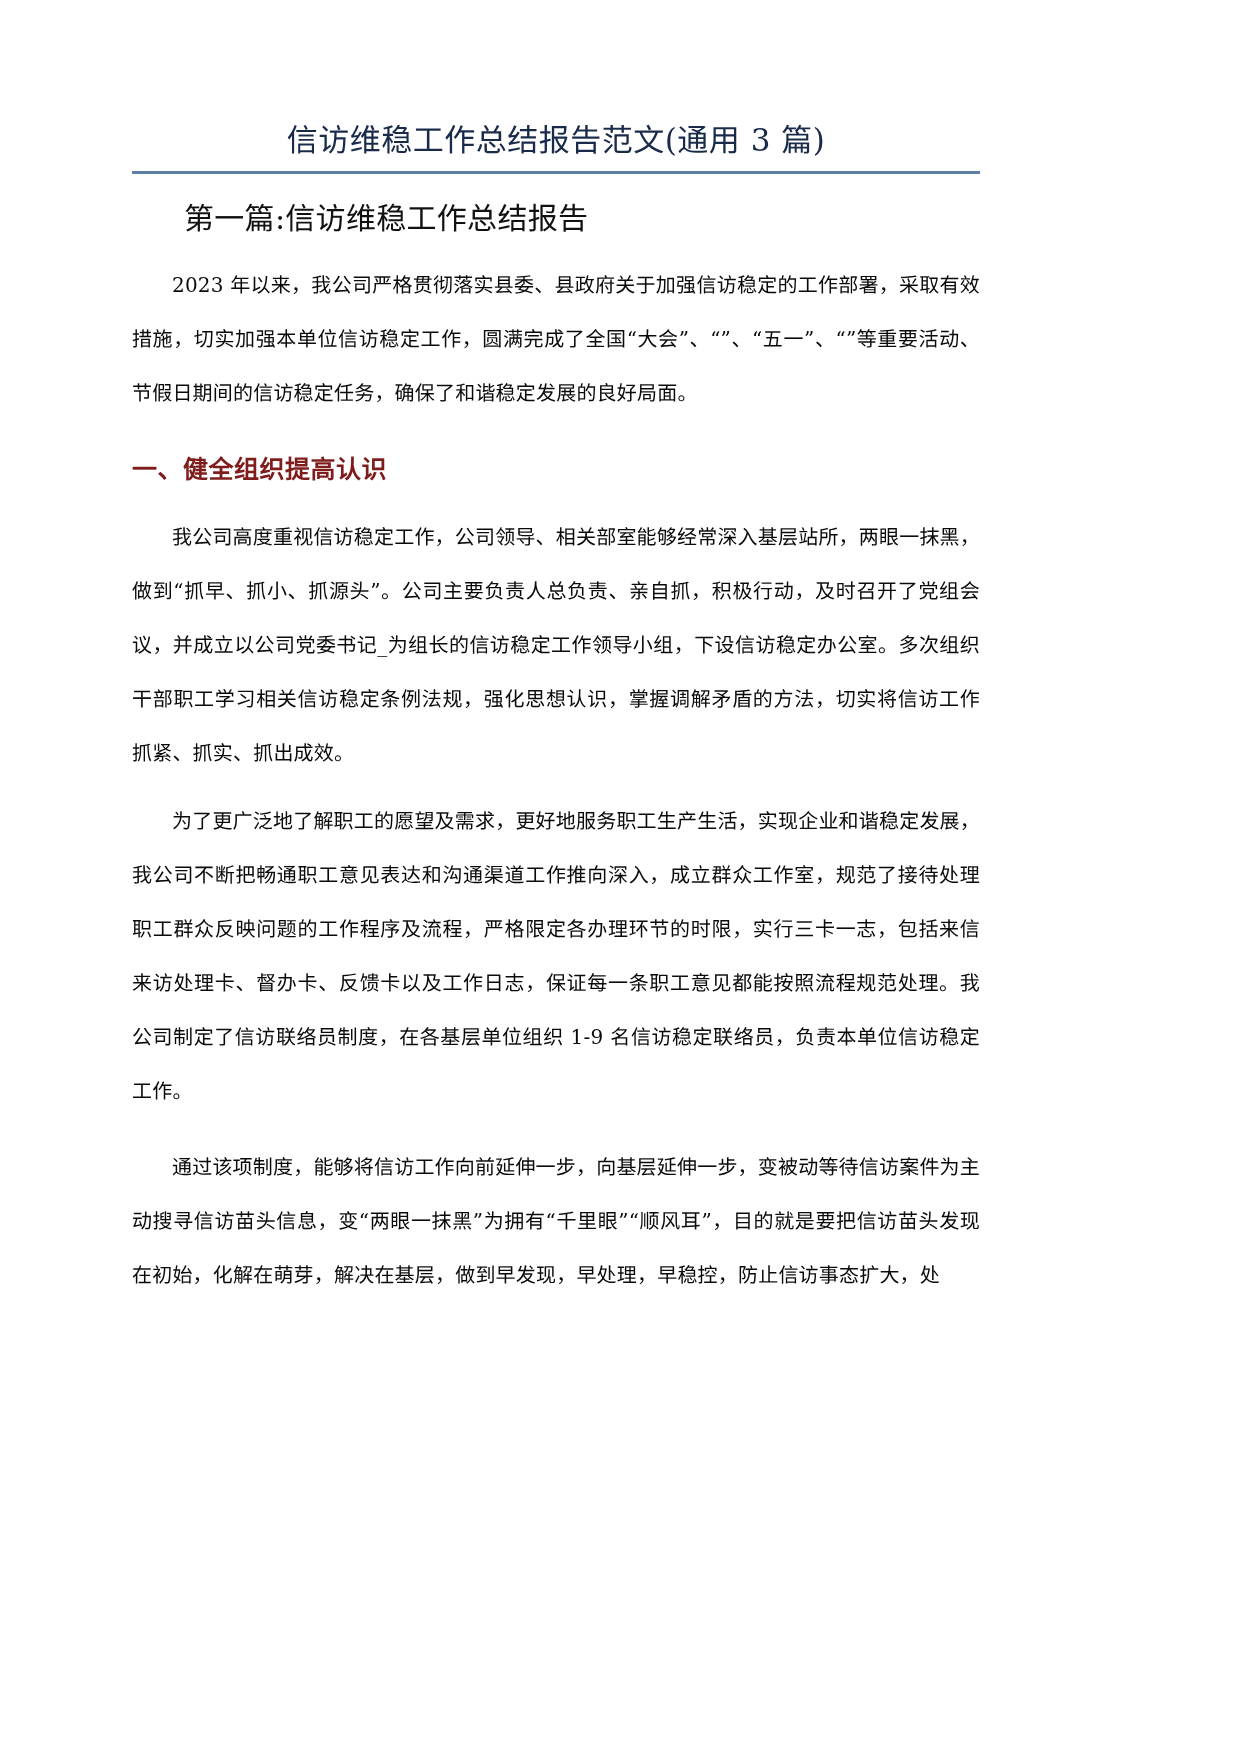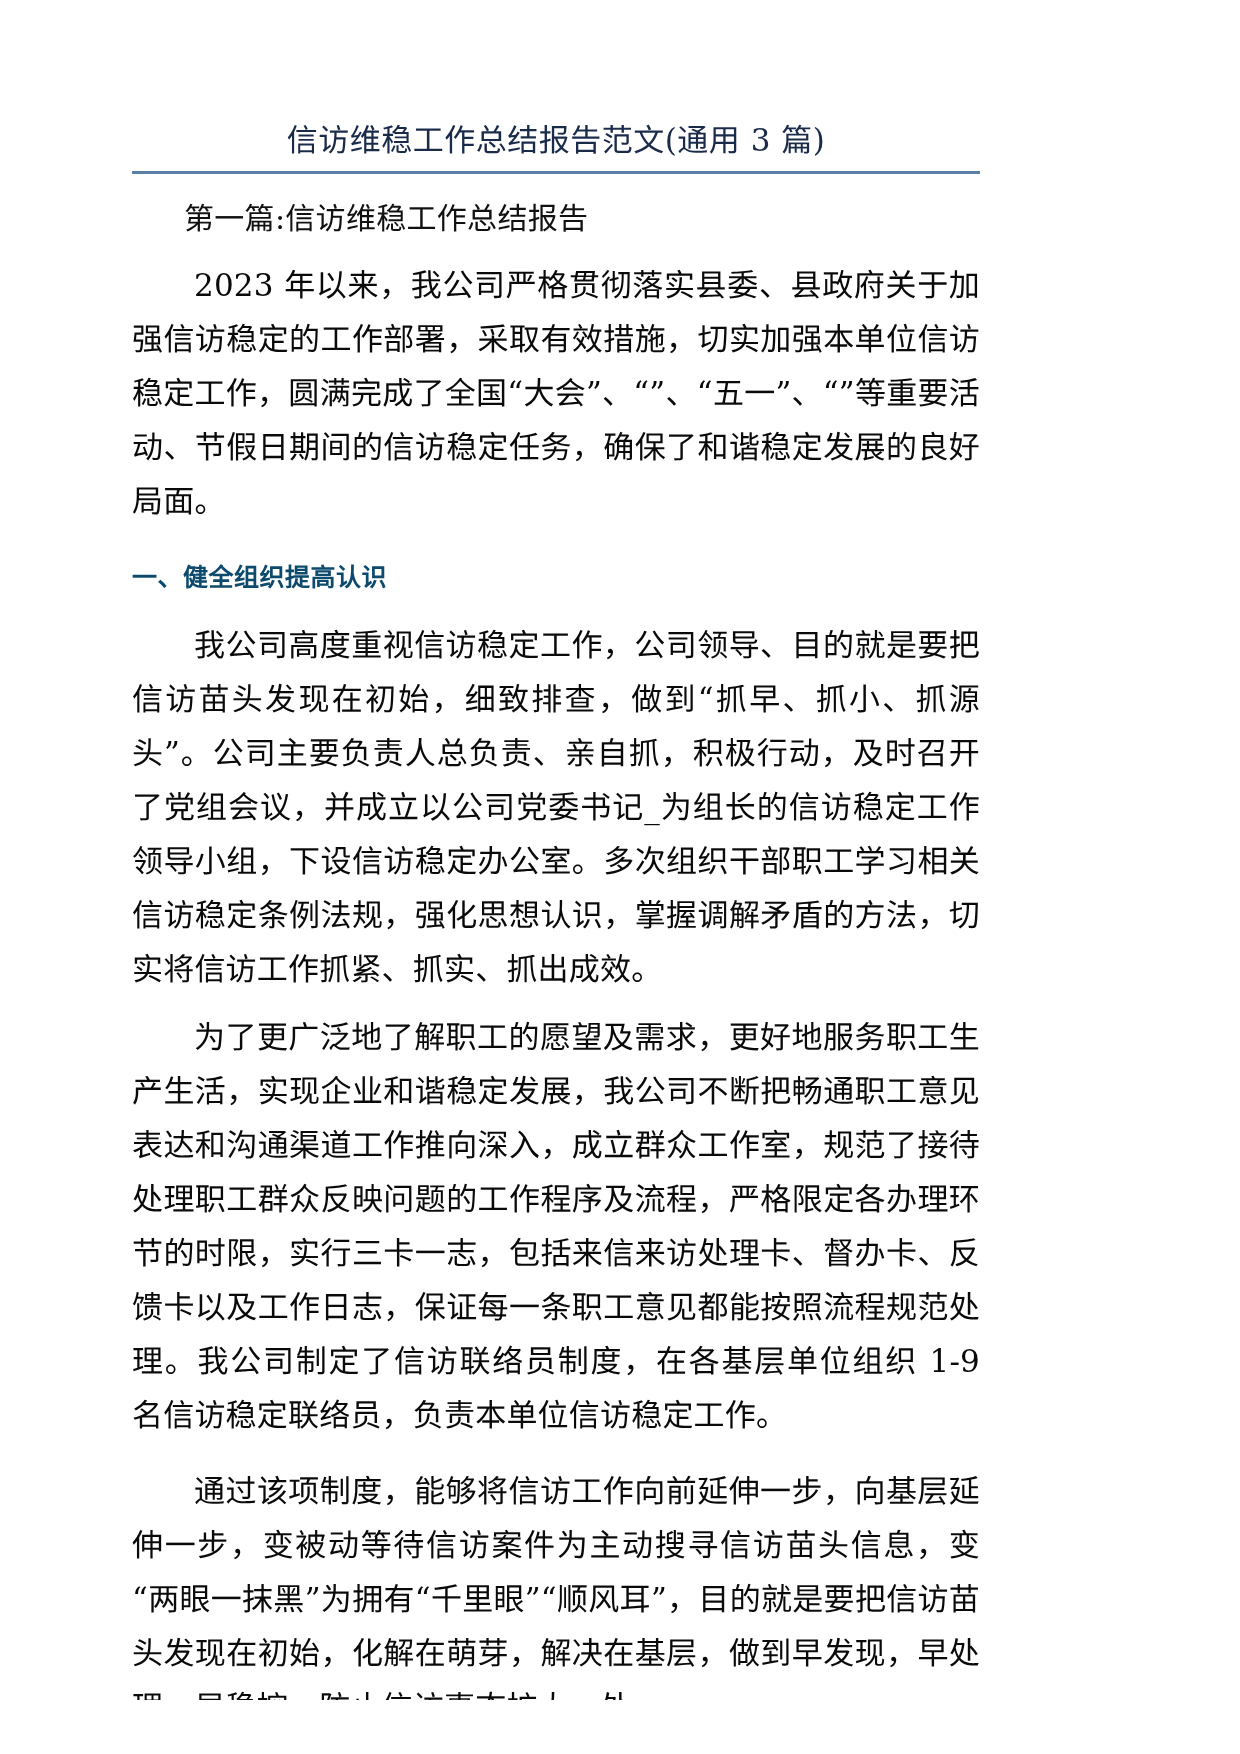--- a/index.html
+++ b/index.html
@@ -55,40 +55,40 @@
   .subtitle-line {
     margin-top: 28px;
     font-size: 30px;
     line-height: 34px;
     padding-left: 52px;
     letter-spacing: 0.3px;
     color: #111111;
   }
   p.para {
     margin: 0;
-    font-size: 31px;
+    font-size: 20px;
     line-height: 54px;
     text-align: justify;
     text-justify: inter-ideograph;
     text-indent: 2em;
     letter-spacing: 0.2px;
     color: #0a0a0a;
     word-break: break-all;
   }
   .para-gap-top {
     margin-top: 22px;
   }
   h2.section-heading {
     margin: 0;
     font-family: "DejaVu Sans", "Liberation Sans", sans-serif;
     font-size: 25px;
     line-height: 52px;
     font-weight: 700;
     letter-spacing: 0.5px;
-    color: #0c4a6e;
+    color: #7f1d1d;
     text-indent: 0;
   }
   .heading-gap {
     margin-top: 24px;
   }
   .heading-gap-after {
     margin-top: 14px;
   }
   .flow-block {
     position: relative;
@@ -114,21 +114,21 @@
 
     <div class="flow-block para-gap-top">
       <p class="para">2023 年以来，我公司严格贯彻落实县委、县政府关于加强信访稳定的工作部署，采取有效措施，切实加强本单位信访稳定工作，圆满完成了全国“大会”、“”、“五一”、“”等重要活动、节假日期间的信访稳定任务，确保了和谐稳定发展的良好局面。</p>
     </div>
 
     <div class="heading-gap">
       <h2 class="section-heading">一、健全组织提高认识</h2>
     </div>
 
     <div class="flow-block heading-gap-after">
-      <p class="para">我公司高度重视信访稳定工作，公司领导、目的就是要把信访苗头发现在初始，细致排查，做到“抓早、抓小、抓源头”。公司主要负责人总负责、亲自抓，积极行动，及时召开了党组会议，并成立以公司党委书记_为组长的信访稳定工作领导小组，下设信访稳定办公室。多次组织干部职工学习相关信访稳定条例法规，强化思想认识，掌握调解矛盾的方法，切实将信访工作抓紧、抓实、抓出成效。</p>
+      <p class="para">我公司高度重视信访稳定工作，公司领导、相关部室能够经常深入基层站所，两眼一抹黑，做到“抓早、抓小、抓源头”。公司主要负责人总负责、亲自抓，积极行动，及时召开了党组会议，并成立以公司党委书记_为组长的信访稳定工作领导小组，下设信访稳定办公室。多次组织干部职工学习相关信访稳定条例法规，强化思想认识，掌握调解矛盾的方法，切实将信访工作抓紧、抓实、抓出成效。</p>
     </div>
 
 
     <div class="flow-block heading-gap-after">
       <p class="para">为了更广泛地了解职工的愿望及需求，更好地服务职工生产生活，实现企业和谐稳定发展，我公司不断把畅通职工意见表达和沟通渠道工作推向深入，成立群众工作室，规范了接待处理职工群众反映问题的工作程序及流程，严格限定各办理环节的时限，实行三卡一志，包括来信来访处理卡、督办卡、反馈卡以及工作日志，保证每一条职工意见都能按照流程规范处理。我公司制定了信访联络员制度，在各基层单位组织 1-9 名信访稳定联络员，负责本单位信访稳定工作。</p>
     </div>
 
     <div class="flow-block para-gap-top clip-bottom">
       <p class="para">通过该项制度，能够将信访工作向前延伸一步，向基层延伸一步，变被动等待信访案件为主动搜寻信访苗头信息，变“两眼一抹黑”为拥有“千里眼”“顺风耳”，目的就是要把信访苗头发现在初始，化解在萌芽，解决在基层，做到早发现，早处理，早稳控，防止信访事态扩大，处</p>
     </div>

